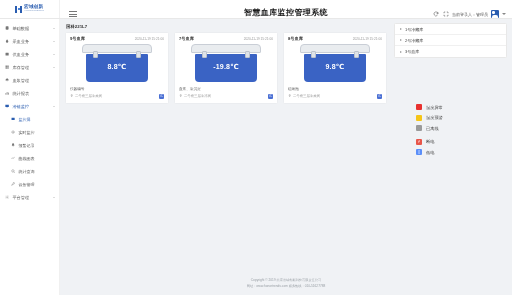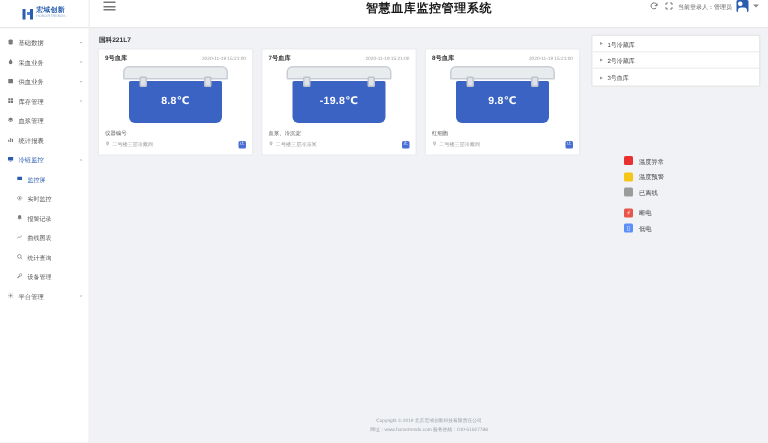--- a/index.html
+++ b/index.html
@@ -28,21 +28,21 @@
   .logo-mark i {
     position: absolute; background: #2a5db0; display: block;
   }
   .logo-mark i:nth-child(1) { left: 0; top: 0; width: 2px; height: 7px; }
   .logo-mark i:nth-child(2) { left: 2.6px; top: 2.6px; width: 2.2px; height: 1.9px; background:#4a82d8; }
   .logo-mark i:nth-child(3) { left: 5.2px; top: 0; width: 2px; height: 7px; }
   .logo-text { display: flex; flex-direction: column; line-height: 1; }
   .logo-cn { font-size: 4.6px; color: #2a5db0; font-weight: bold; letter-spacing: .2px; }
   .logo-en { font-size: 2.4px; color: #8aa4cc; letter-spacing: .1px; margin-top: .8px; }
 
-  .topbar-main { flex: 1; display: flex; align-items: flex-start; position: relative; }
+  .topbar-main { flex: 1; display: flex; align-items: flex-end; position: relative; }
   .collapse-btn {
     margin-left: 9px; width: 8px; height: 8px; display: flex;
     flex-direction: column; justify-content: center; gap: 1.4px; cursor: pointer;
   }
   .collapse-btn span { display: block; height: 1px; background: #777; width: 8px; }
   .app-title {
     position: absolute; left: 0; right: 0; text-align: center;
     font-size: 8px; font-weight: bold; color: #1a1a1a; letter-spacing: .4px;
     pointer-events: none;
   }

